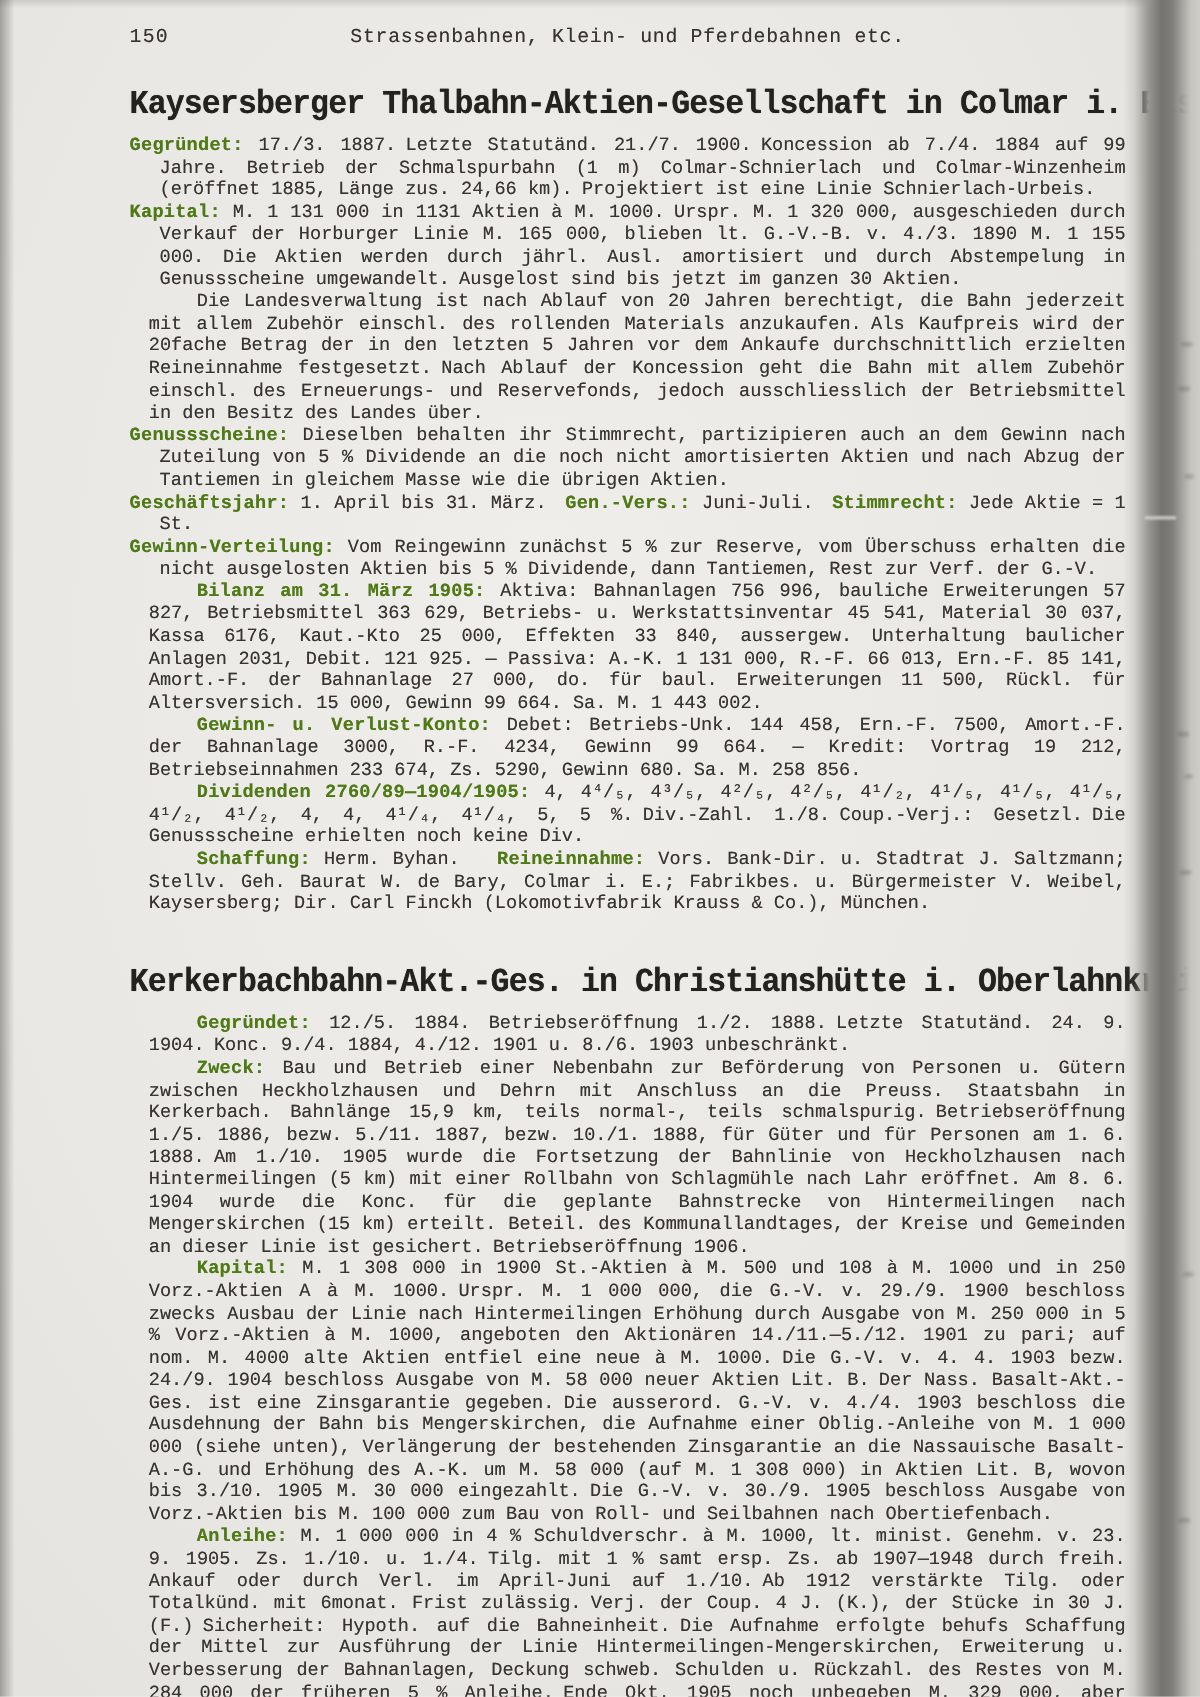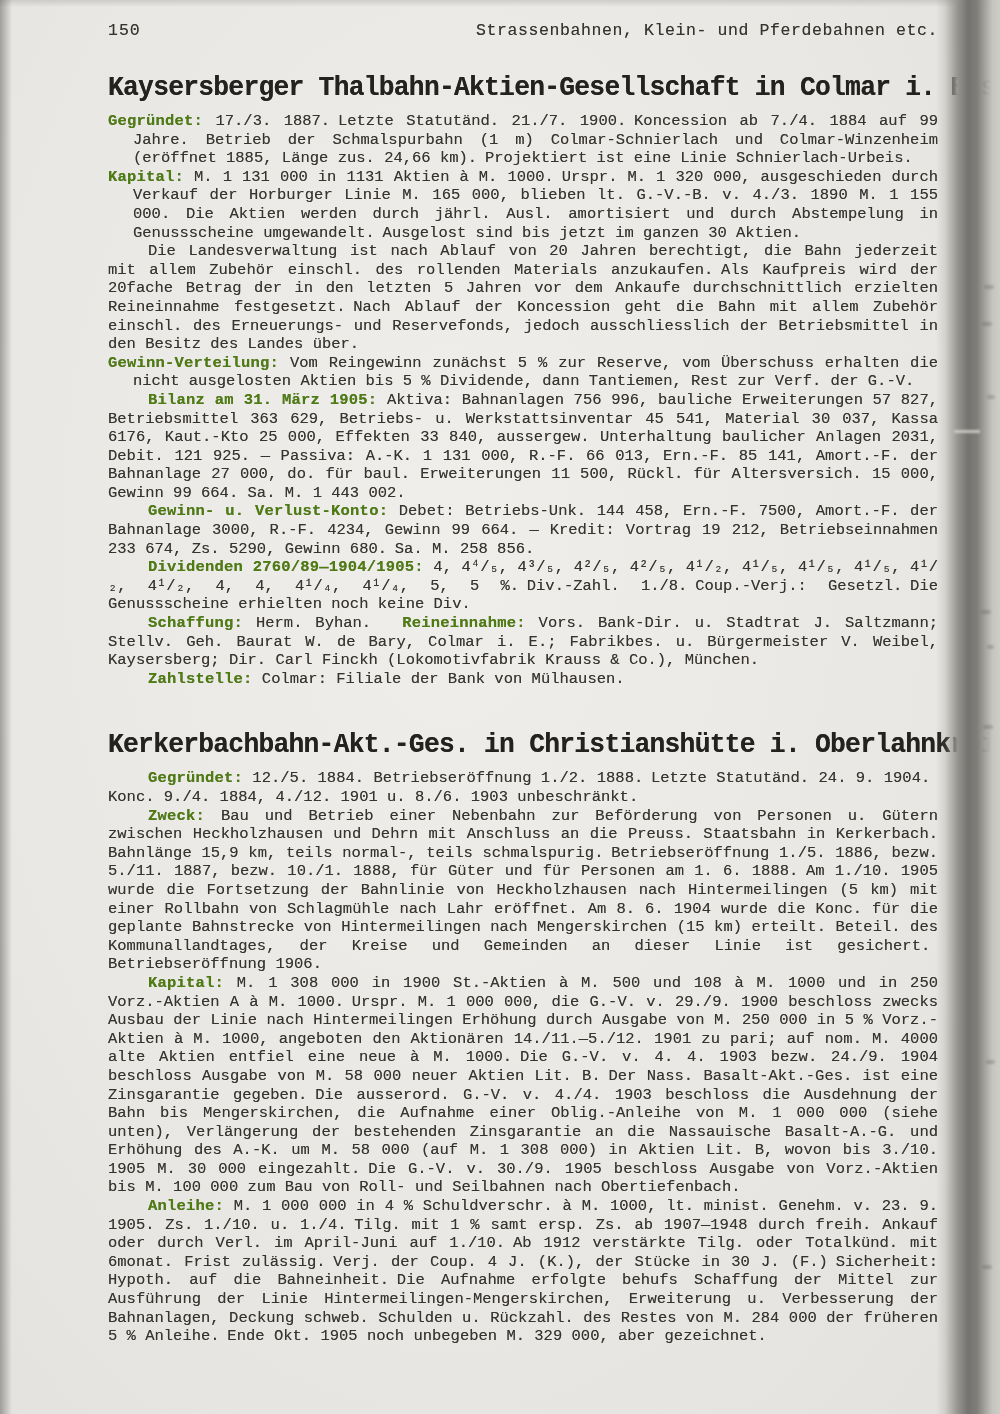--- a/index.html
+++ b/index.html
@@ -22,55 +22,56 @@
   .edge-right .seam{position:absolute;left:18px;top:430px;width:26px;height:3px;
     background:#d8d6d1;opacity:.8;filter:blur(1px);}
   .ghost{position:absolute;display:block;width:10px;height:4px;background:#55534f;
     opacity:.28;filter:blur(1.2px);border-radius:2px;}
   
   .content{position:absolute;left:108px;top:22px;width:830px;
     color:#37342f;font-size:15.5px;line-height:18.6px;text-align:justify;
     text-shadow:0 0 .5px rgba(55,52,47,.55);font-family:Liberation Mono, monospace;}
   .pagehead{position:relative;height:24px;font-size:16.5px;}
   .pagenum{position:absolute;left:0;top:0;letter-spacing:1px;}
-  .runtitle{position:absolute;left:0;right:0;text-align:right;letter-spacing:.6px;}
+  .runtitle{position:absolute;left:0;right:0;text-align:center;letter-spacing:.6px;}
   .company-title{margin:27px 0 9px 0;font-weight:bold;color:#24221f;
     font-size:28px;line-height:30px;white-space:nowrap;letter-spacing:-.8px;
     transform:scaleX(.94);transform-origin:left center;
     text-shadow:0 0 .6px rgba(30,28,25,.7);}
   .company-title.second{margin-top:42px;}
   .paras p{margin:0;}
   .para.hang{padding-left:25px;text-indent:-25px;}
-  .para.indent{text-indent:40px;}
+  .para.indent{text-indent:40px;margin-left:16px;}
   .paras b{color:#4d7c0f;letter-spacing:.2px;}
 </style>
 </head>
 <body>
 
 <div class="page">
   <div class="edge-top"></div>
   <div class="edge-left"></div>
 
   <div class="content">
     <div class="pagehead">
       <span class="pagenum">150</span>
       <span class="runtitle">Strassenbahnen, Klein- und Pferdebahnen etc.</span>
     </div>
 
     <div class="company-title">Kaysersberger Thalbahn-Aktien-Gesellschaft in Colmar i. Els.</div>
     <div class="paras">
         <p class="para hang"><b>Gegründet:</b><span> 17./3. 1887. Letzte Statutänd. 21./7. 1900. Koncession ab 7./4. 1884 auf 99 Jahre. Betrieb der Schmalspurbahn (1 m) Colmar-Schnierlach und Colmar-Winzenheim (eröffnet 1885, Länge zus. 24,66 km). Projektiert ist eine Linie Schnierlach-Urbeis.</span></p>
         <p class="para hang"><b>Kapital:</b><span> M. 1 131 000 in 1131 Aktien à M. 1000. Urspr. M. 1 320 000, ausgeschieden durch Verkauf der Horburger Linie M. 165 000, blieben lt. G.-V.-B. v. 4./3. 1890 M. 1 155 000. Die Aktien werden durch jährl. Ausl. amortisiert und durch Abstempelung in Genussscheine umgewandelt. Ausgelost sind bis jetzt im ganzen 30 Aktien.</span></p>
         <p class="para indent"><span>Die Landesverwaltung ist nach Ablauf von 20 Jahren berechtigt, die Bahn jederzeit mit allem Zubehör einschl. des rollenden Materials anzukaufen. Als Kaufpreis wird der 20fache Betrag der in den letzten 5 Jahren vor dem Ankaufe durchschnittlich erzielten Reineinnahme festgesetzt. Nach Ablauf der Koncession geht die Bahn mit allem Zubehör einschl. des Erneuerungs- und Reservefonds, jedoch ausschliesslich der Betriebsmittel in den Besitz des Landes über.</span></p>
+        <p class="para hang"><b>Genussscheine:</b><span> Dieselben behalten ihr Stimmrecht, partizipieren auch an dem Gewinn nach Zuteilung von 5 % Dividende an die noch nicht amortisierten Aktien und nach Abzug der Tantiemen in gleichem Masse wie die übrigen Aktien.</span></p>
+        <p class="para hang"><b>Geschäftsjahr:</b><span> 1. April bis 31. März. </span><b>Gen.-Vers.:</b><span> Juni-Juli. </span><b>Stimmrecht:</b><span> Jede Aktie = 1 St.</span></p>
         <p class="para hang"><b>Gewinn-Verteilung:</b><span> Vom Reingewinn zunächst 5 % zur Reserve, vom Überschuss erhalten die nicht ausgelosten Aktien bis 5 % Dividende, dann Tantiemen, Rest zur Verf. der G.-V.</span></p>
         <p class="para indent"><b>Bilanz am 31. März 1905:</b><span> Aktiva: Bahnanlagen 756 996, bauliche Erweiterungen 57 827, Betriebsmittel 363 629, Betriebs- u. Werkstattsinventar 45 541, Material 30 037, Kassa 6176, Kaut.-Kto 25 000, Effekten 33 840, aussergew. Unterhaltung baulicher Anlagen 2031, Debit. 121 925. — Passiva: A.-K. 1 131 000, R.-F. 66 013, Ern.-F. 85 141, Amort.-F. der Bahnanlage 27 000, do. für baul. Erweiterungen 11 500, Rückl. für Altersversich. 15 000, Gewinn 99 664. Sa. M. 1 443 002.</span></p>
         <p class="para indent"><b>Gewinn- u. Verlust-Konto:</b><span> Debet: Betriebs-Unk. 144 458, Ern.-F. 7500, Amort.-F. der Bahnanlage 3000, R.-F. 4234, Gewinn 99 664. — Kredit: Vortrag 19 212, Betriebseinnahmen 233 674, Zs. 5290, Gewinn 680. Sa. M. 258 856.</span></p>
         <p class="para indent"><b>Dividenden 2760/89—1904/1905:</b><span> 4, 4⁴/₅, 4³/₅, 4²/₅, 4²/₅, 4¹/₂, 4¹/₅, 4¹/₅, 4¹/₅, 4¹/₂, 4¹/₂, 4, 4, 4¹/₄, 4¹/₄, 5, 5 %. Div.-Zahl. 1./8. Coup.-Verj.: Gesetzl. Die Genussscheine erhielten noch keine Div.</span></p>
         <p class="para indent"><b>Schaffung:</b><span> Herm. Byhan.  </span><b>Reineinnahme:</b><span> Vors. Bank-Dir. u. Stadtrat J. Saltzmann; Stellv. Geh. Baurat W. de Bary, Colmar i. E.; Fabrikbes. u. Bürgermeister V. Weibel, Kaysersberg; Dir. Carl Finckh (Lokomotivfabrik Krauss &amp; Co.), München.</span></p>
-        <p class="para indent"><b>Zahlstelle:</b><span> Colmar: Filiale der Bank von Mülhausen.</span></p>
       </div>
 
     <div class="company-title second">Kerkerbachbahn-Akt.-Ges. in Christianshütte i. Oberlahnkreis.</div>
     <div class="paras">
         <p class="para indent"><b>Gegründet:</b><span> 12./5. 1884. Betriebseröffnung 1./2. 1888. Letzte Statutänd. 24. 9. 1904. Konc. 9./4. 1884, 4./12. 1901 u. 8./6. 1903 unbeschränkt.</span></p>
         <p class="para indent"><b>Zweck:</b><span> Bau und Betrieb einer Nebenbahn zur Beförderung von Personen u. Gütern zwischen Heckholzhausen und Dehrn mit Anschluss an die Preuss. Staatsbahn in Kerkerbach. Bahnlänge 15,9 km, teils normal-, teils schmalspurig. Betriebseröffnung 1./5. 1886, bezw. 5./11. 1887, bezw. 10./1. 1888, für Güter und für Personen am 1. 6. 1888. Am 1./10. 1905 wurde die Fortsetzung der Bahnlinie von Heckholzhausen nach Hintermeilingen (5 km) mit einer Rollbahn von Schlagmühle nach Lahr eröffnet. Am 8. 6. 1904 wurde die Konc. für die geplante Bahnstrecke von Hintermeilingen nach Mengerskirchen (15 km) erteilt. Beteil. des Kommunallandtages, der Kreise und Gemeinden an dieser Linie ist gesichert. Betriebseröffnung 1906.</span></p>
         <p class="para indent"><b>Kapital:</b><span> M. 1 308 000 in 1900 St.-Aktien à M. 500 und 108 à M. 1000 und in 250 Vorz.-Aktien A à M. 1000. Urspr. M. 1 000 000, die G.-V. v. 29./9. 1900 beschloss zwecks Ausbau der Linie nach Hintermeilingen Erhöhung durch Ausgabe von M. 250 000 in 5 % Vorz.-Aktien à M. 1000, angeboten den Aktionären 14./11.—5./12. 1901 zu pari; auf nom. M. 4000 alte Aktien entfiel eine neue à M. 1000. Die G.-V. v. 4. 4. 1903 bezw. 24./9. 1904 beschloss Ausgabe von M. 58 000 neuer Aktien Lit. B. Der Nass. Basalt-Akt.-Ges. ist eine Zinsgarantie gegeben. Die ausserord. G.-V. v. 4./4. 1903 beschloss die Ausdehnung der Bahn bis Mengerskirchen, die Aufnahme einer Oblig.-Anleihe von M. 1 000 000 (siehe unten), Verlängerung der bestehenden Zinsgarantie an die Nassauische Basalt-A.-G. und Erhöhung des A.-K. um M. 58 000 (auf M. 1 308 000) in Aktien Lit. B, wovon bis 3./10. 1905 M. 30 000 eingezahlt. Die G.-V. v. 30./9. 1905 beschloss Ausgabe von Vorz.-Aktien bis M. 100 000 zum Bau von Roll- und Seilbahnen nach Obertiefenbach.</span></p>
         <p class="para indent"><b>Anleihe:</b><span> M. 1 000 000 in 4 % Schuldverschr. à M. 1000, lt. minist. Genehm. v. 23. 9. 1905. Zs. 1./10. u. 1./4. Tilg. mit 1 % samt ersp. Zs. ab 1907—1948 durch freih. Ankauf oder durch Verl. im April-Juni auf 1./10. Ab 1912 verstärkte Tilg. oder Totalkünd. mit 6monat. Frist zulässig. Verj. der Coup. 4 J. (K.), der Stücke in 30 J. (F.) Sicherheit: Hypoth. auf die Bahneinheit. Die Aufnahme erfolgte behufs Schaffung der Mittel zur Ausführung der Linie Hintermeilingen-Mengerskirchen, Erweiterung u. Verbesserung der Bahnanlagen, Deckung schweb. Schulden u. Rückzahl. des Restes von M. 284 000 der früheren 5 % Anleihe. Ende Okt. 1905 noch unbegeben M. 329 000, aber gezeichnet.</span></p>
       </div>
   </div>

